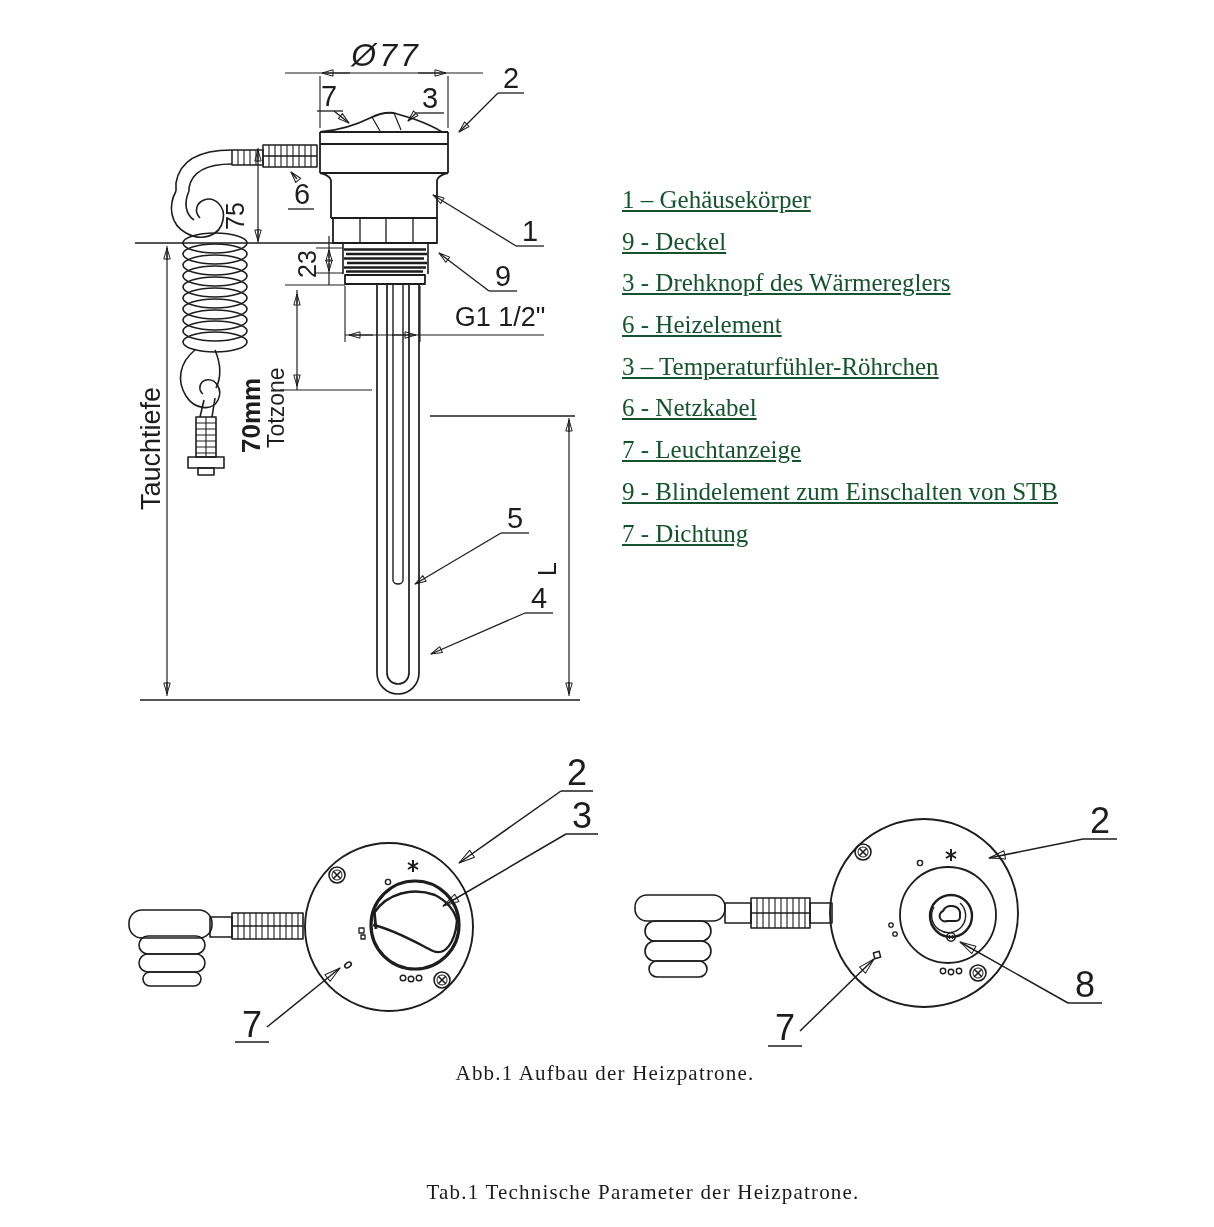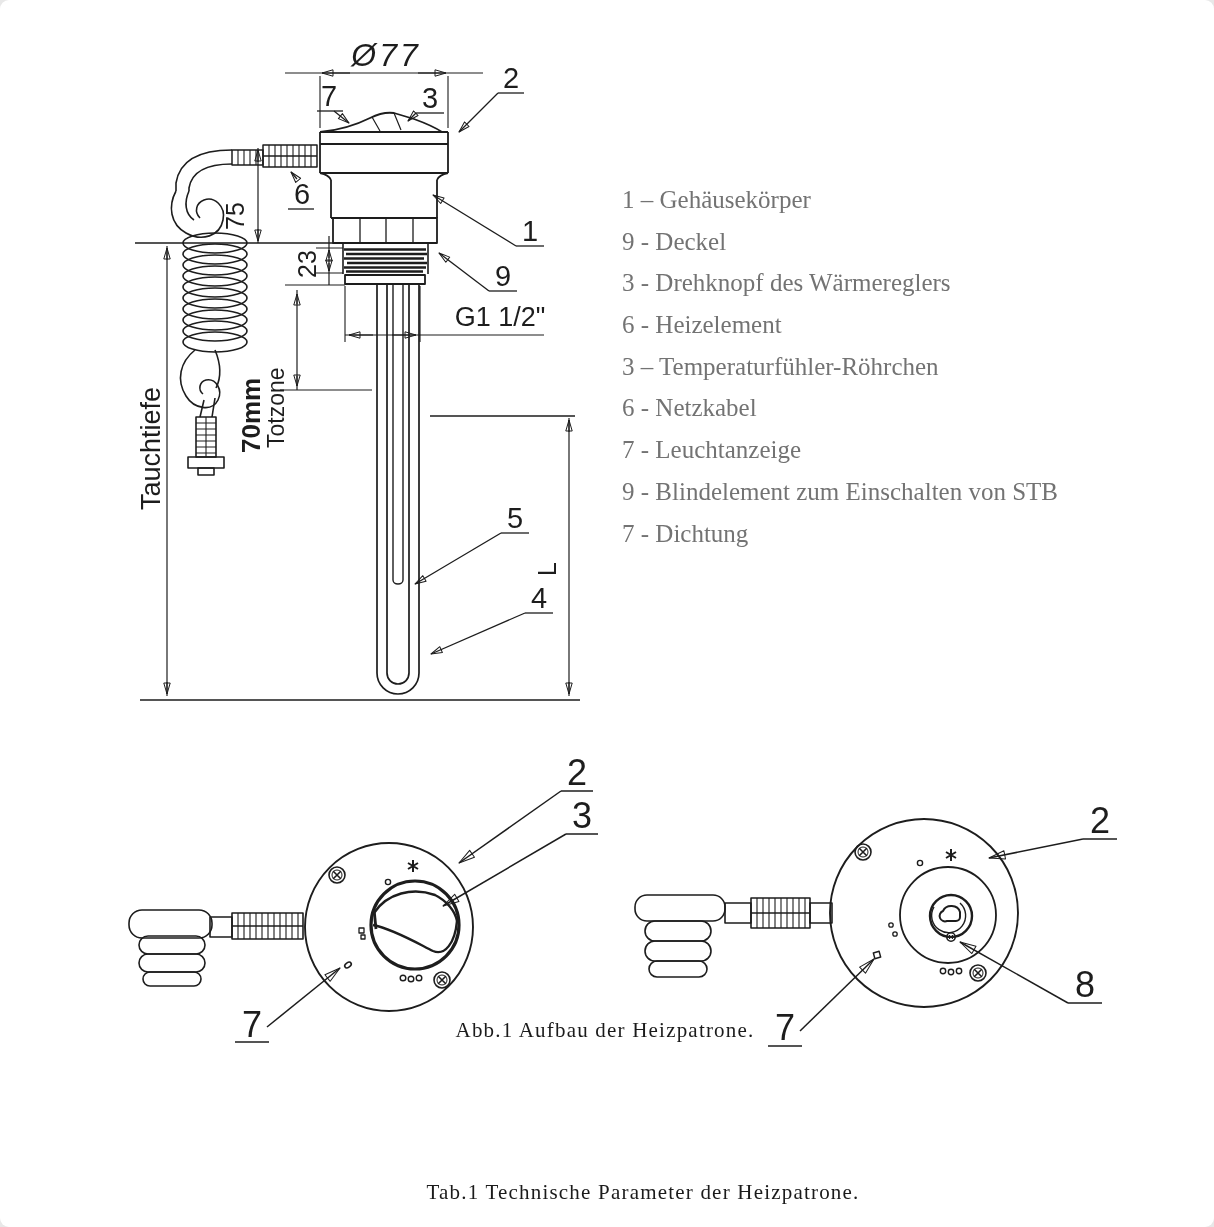--- a/index.html
+++ b/index.html
@@ -1,28 +1,28 @@
 <!DOCTYPE html>
 <html><head>
 <meta charset="utf-8">
 <style>
   html,body{margin:0;padding:0;background:#e8e8e8;}
   .page{position:relative;width:1214px;height:1227px;background:#ffffff;overflow:hidden;
-        font-family:"Liberation Sans","DejaVu Sans",sans-serif;color:#1d1d1d;border-radius:9px;}
+        font-family:"Liberation Sans","DejaVu Sans",sans-serif;color:#1d1d1d;}
   .abs{position:absolute;}
   svg{display:block;}
   svg line, svg path, svg rect, svg circle, svg ellipse, svg polyline{
     stroke:#1d1d1d;fill:none;stroke-linecap:butt;stroke-linejoin:round;}
   svg text{fill:#1d1d1d;stroke:none;font-family:"Liberation Sans","DejaVu Sans",sans-serif;}
   .legend{position:absolute;left:622px;top:186px;width:480px;}
   .legend-item{height:41.7px;font-family:"Liberation Serif","DejaVu Serif",serif;
-               font-size:25px;color:#737373;white-space:nowrap;}
+               font-size:25px;color:#14532d;white-space:nowrap;text-decoration:underline;}
   .caption{position:absolute;font-family:"Liberation Serif","DejaVu Serif",serif;
            font-size:21px;letter-spacing:1.2px;color:#1b1b1b;text-align:center;white-space:nowrap;}
-  .cap-abb{left:400px;top:1018px;width:410px;}
+  .cap-abb{left:400px;top:1061px;width:410px;}
   .cap-tab{left:378px;top:1180px;width:530px;}
 </style>
 </head>
 <body>
 
 <div class="page">
 
   <svg class="abs" style="left:120px;top:28px;" width="500" height="710" viewBox="0 0 500 710">
     <defs>
       <marker id="aM" markerWidth="14" markerHeight="10" refX="12" refY="4" orient="auto" markerUnits="userSpaceOnUse">

